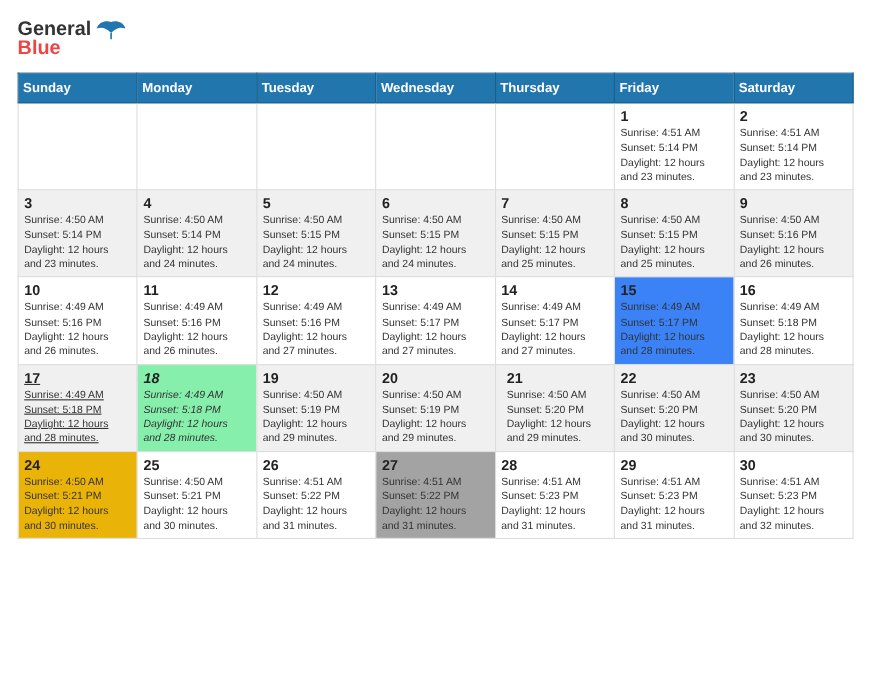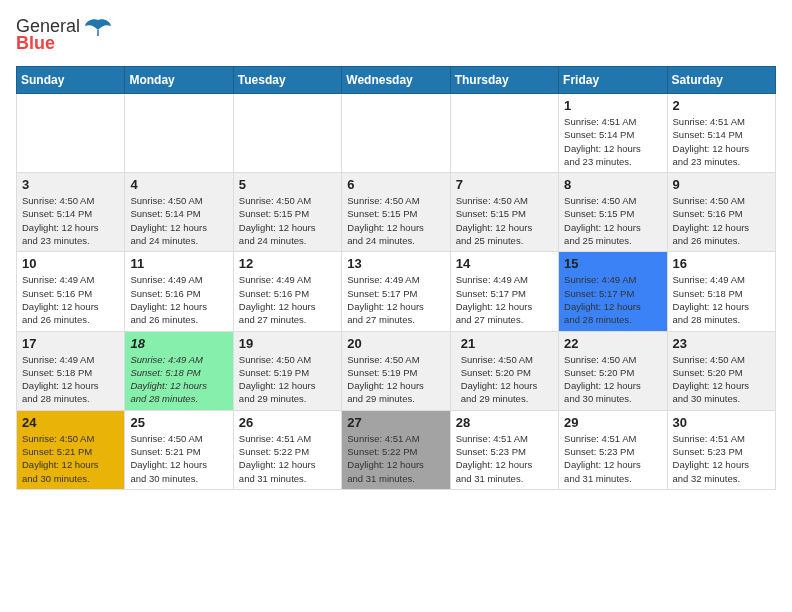--- a/index.html
+++ b/index.html
@@ -83,21 +83,21 @@
     .empty-cell {
       background: #fff !important;
     }
   </style>
 </head>
 <body>
 
 <div class="header">
   <div class="logo">
     <div class="logo-row">
-      <span style="font-size:18px;font-weight:normal;color:#333;">General</span>
+      <span style="font-size:18px;font-weight:bold;color:#333;">General</span>
       <svg width="28" height="18" viewBox="0 0 28 18">
         <path d="M14 2 C18 0, 26 2, 27 8 C22 6, 18 8, 14 12 C10 8, 6 6, 1 8 C2 2, 10 0, 14 2Z" fill="#2176ae"></path>
         <path d="M14 12 L14 18" stroke="#2176ae" stroke-width="1.5"></path>
       </svg>
     </div>
     <span style="font-size:18px;font-weight:bold;color:#ef4444;margin-top:-4px;">Blue</span>
   </div>
   <div class="title-block">
     <div class="calendar-title"></div>
     <div class="calendar-subtitle"></div>
@@ -234,21 +234,21 @@
         </td>
         <td style="background: rgb(255, 255, 255);">
           <span class="day-number">16</span>
           <div class="day-info" style="white-space: pre-line;">Sunrise: 4:49 AM
 Sunset: 5:18 PM
 Daylight: 12 hours
 and 28 minutes.</div>
         </td>
       </tr>
       <tr>
-        <td style="background: rgb(240, 240, 240);">
+        <td style="background: rgb(240, 240, 240); text-decoration: underline;">
           <span class="day-number">17</span>
           <div class="day-info" style="white-space: pre-line;">Sunrise: 4:49 AM
 Sunset: 5:18 PM
 Daylight: 12 hours
 and 28 minutes.</div>
         </td>
         <td style="background: #86efac; font-style: italic;">
           <span class="day-number">18</span>
           <div class="day-info" style="white-space: pre-line;">Sunrise: 4:49 AM
 Sunset: 5:18 PM

